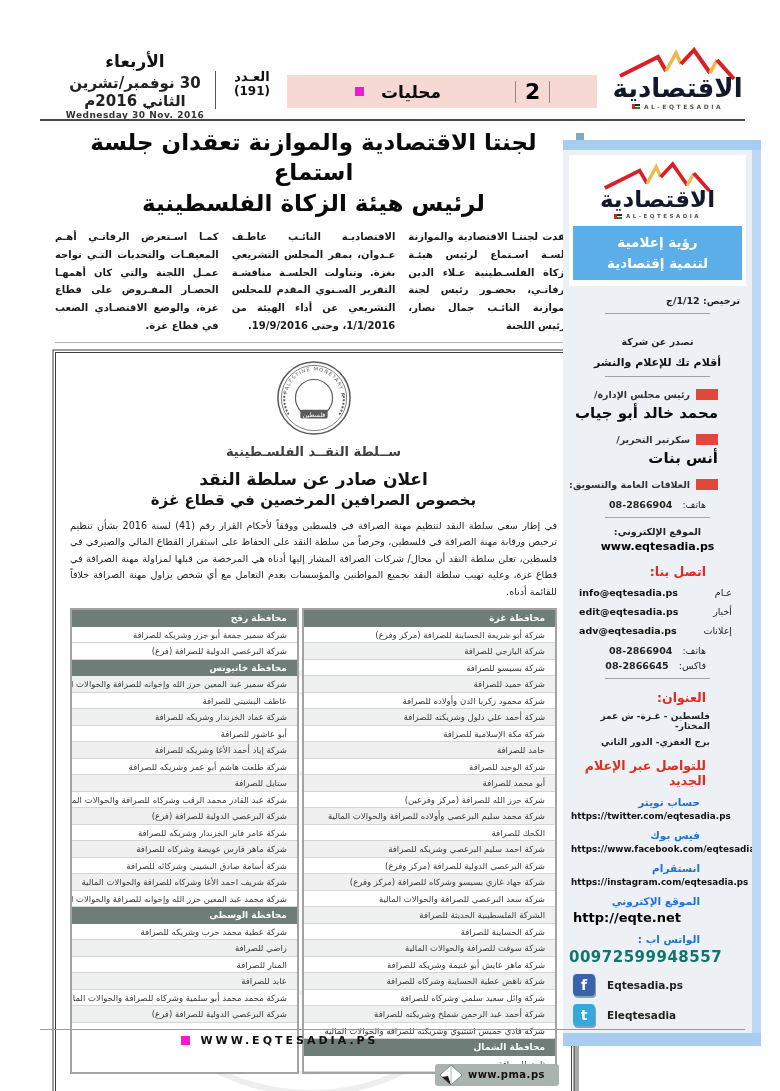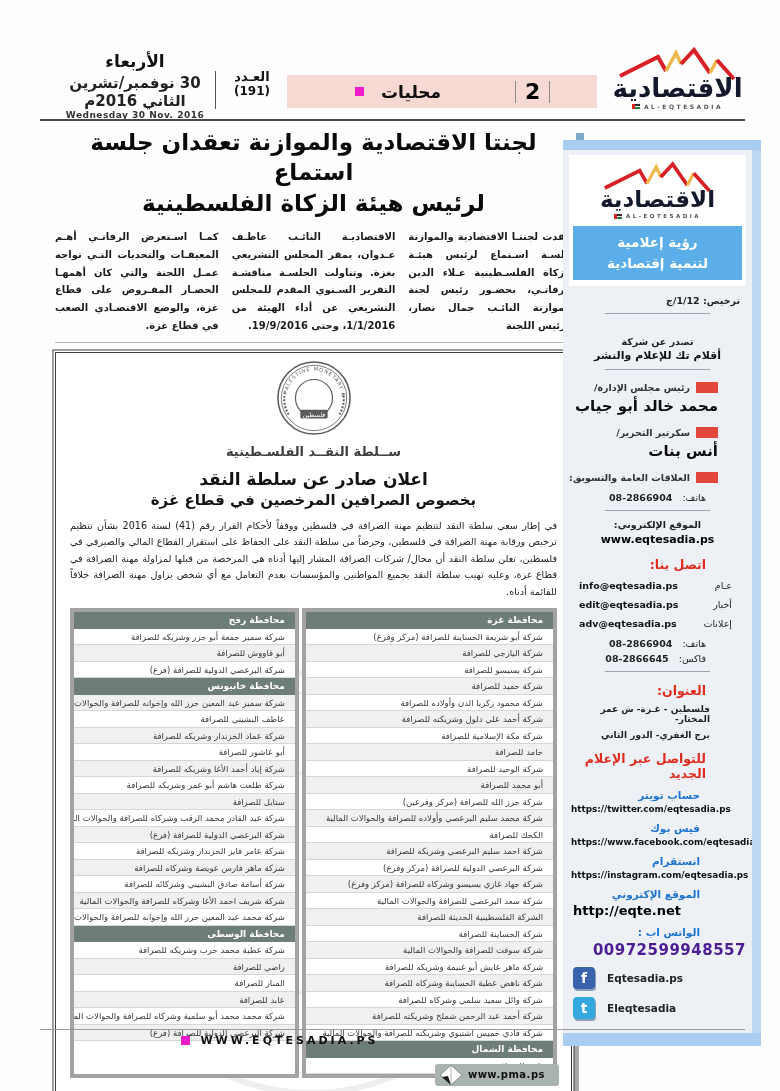--- a/index.html
+++ b/index.html
@@ -45,21 +45,21 @@
               border:1px solid #3d3d3d;
               box-shadow:0 0 0 1.5px #ffffff, 0 0 0 2.5px #3d3d3d, 5px 6px 0 2px #a9a9a9;
               padding:6px 14px 0 14px; overflow:hidden; }
   .watermark { position:absolute; left:25px; top:300px; opacity:.07; pointer-events:none; }
   .seal-wrap { text-align:center; }
   .authority { text-align:center; direction:rtl; font-size:13px; font-weight:bold; color:#3f3f3f; margin-top:3px; letter-spacing:.5px; }
   .ann-title1 { text-align:center; direction:rtl; font-size:17px; font-weight:bold; color:#141414; margin-top:10px; }
   .ann-title2 { text-align:center; direction:rtl; font-size:15px; font-weight:bold; color:#141414; margin-top:2px; }
   .ann-body { direction:rtl; text-align:justify; font-size:9.6px; line-height:1.72; color:#1d1d1d; margin-top:9px; }
   .table-wrap { position:relative; display:flex; gap:3px; margin-top:8px; }
-  .tcol { display:flex; flex-direction:column; border:4px solid #a3a3a3; background:#fff; }
+  .tcol { display:flex; flex-direction:column; border:2px solid #a3a3a3; background:#fff; }
   .tcol-left { width:47%; }
   .tcol-right { width:53%; }
   .gov-header { background:#6f7d79; color:#fff; font-weight:bold; font-size:9px; direction:rtl; text-align:right;
                 padding:0 10px; height:16.5px; line-height:16.5px; }
   .gov-row { direction:rtl; text-align:right; font-size:8.5px; color:#3a3a3a; padding:0 10px 0 4px;
              height:16.5px; line-height:16.5px; white-space:nowrap; overflow:hidden; border-bottom:1px solid #d4d7d5; background:#fff; }
   .gov-row.alt { background:#eff1f0; }
   .pma-bar { position:absolute; right:12px; bottom:7px; display:flex; align-items:center; gap:5px;
              background:#aab4af; border-radius:3px; padding:2px 14px 2px 4px; height:22px; }
   .pma-bar .url { font-size:10px; font-weight:bold; color:#101010; letter-spacing:.5px; }
@@ -73,39 +73,39 @@
   .sb-logo-box { background:#fff; padding:6px 4px 6px 4px; text-align:center; }
   .sb-logo-box svg.peaks { display:block; margin:0 auto -5px auto; }
   .sb-brand-ar { font-size:23px; font-weight:bold; color:#13182b; line-height:1; }
   .sb-brand-en { display:flex; align-items:center; justify-content:center; gap:4px; direction:ltr; margin-top:2px; }
   .sb-brand-en .en { font-size:5.5px; letter-spacing:2.5px; color:#555; font-weight:bold; }
   .vision-box { background:#5caee9; color:#fff; font-weight:bold; font-size:13.5px; text-align:center;
                 padding:6px 4px; margin-top:7px; line-height:1.55; }
   .sb-license { text-align:right; font-size:9.5px; font-weight:bold; color:#222; margin:9px 6px 0 0; }
   .sb-hr { border:none; border-top:1px solid #9aa2ab; width:105px; margin:7px auto 0 auto; }
   .sb-pub1 { text-align:center; font-size:9.5px; font-weight:bold; color:#222; margin-top:22px; }
-  .sb-pub2 { text-align:center; font-size:11px; font-weight:bold; color:#111; margin-top:2px; }
+  .sb-pub2 { text-align:center; font-size:11px; font-weight:bold; color:#111; margin-top:9px; }
   .tag-row { display:flex; direction:ltr; justify-content:flex-end; align-items:center; gap:6px; padding-right:28px; margin-top:12px; }
   .tag-row .lbl { font-size:9.5px; font-weight:bold; color:#333; direction:rtl; }
   .red-tag { width:22px; height:11px; background:#e2473b; }
   .sb-name { text-align:right; padding-right:28px; font-size:15px; font-weight:bold; color:#0c0c0c; margin-top:4px; }
   .pair-line { display:flex; direction:rtl; justify-content:flex-start; gap:10px; padding-right:40px; margin-top:9px;
                font-size:9.5px; color:#222; }
   .pair-line .num { font-weight:bold; direction:ltr; }
   .sb-center { text-align:center; font-size:9.5px; font-weight:bold; color:#222; margin-top:8px; }
   .sb-site { text-align:center; font-size:11px; font-weight:bold; color:#000; margin-top:3px; direction:ltr; }
   .sb-red-head { text-align:right; padding-right:40px; font-size:12.5px; font-weight:bold; color:#e02b1f; margin-top:11px; }
   .contact-row { display:flex; direction:rtl; justify-content:space-between; padding:0 14px 0 10px; margin-top:8px; align-items:center; }
   .contact-row .lbl { font-size:9.5px; color:#222; }
   .contact-row .email { font-size:9.5px; font-weight:bold; color:#111; direction:ltr; }
   .sb-addr { text-align:right; padding-right:36px; font-size:9px; font-weight:bold; color:#222; margin-top:6px; }
   .sb-blue-head { text-align:right; padding-right:46px; font-size:10.5px; font-weight:bold; color:#1e73d2; margin-top:8px; }
   .sb-url { text-align:left; direction:ltr; font-size:8.8px; font-weight:bold; color:#111; margin-top:3px; padding-left:2px; white-space:nowrap; }
   .sb-url-big { text-align:left; direction:ltr; font-size:13px; font-weight:bold; color:#000; margin-top:3px; padding-left:4px; }
-  .sb-number { text-align:right; direction:ltr; font-size:15px; font-weight:bold; color:#4c1d95; margin-top:3px; letter-spacing:.5px; }
+  .sb-number { text-align:left; direction:ltr; font-size:15px; font-weight:bold; color:#0f766e; margin-top:3px; letter-spacing:.5px; }
   .social-row { display:flex; direction:ltr; align-items:center; gap:12px; margin-top:8px; padding-left:4px; }
   .social-icon { width:22px; height:22px; border-radius:4px; color:#fff; font-weight:bold; font-size:14px;
                  display:flex; align-items:center; justify-content:center; box-shadow:1px 2px 0 #8aa0b8; }
   .fb-icon { background:#3a63ad; }
   .tw-icon { background:#35a8dd; }
   .social-row .acct { font-size:10.5px; font-weight:bold; color:#222; }
 
   
   .footer-rule { position:absolute; left:40px; top:1029px; width:705px; height:1px; background:#9a9a9a; }
   .footer-line { position:absolute; left:0; top:1034px; width:560px; display:flex; align-items:center; justify-content:center; gap:10px; }
@@ -193,21 +193,20 @@
       </div>
       <div class="authority">ســلطة النقــد الفلسـطينية</div>
       <div class="ann-title1">اعلان صادر عن سلطة النقد</div>
       <div class="ann-title2">بخصوص الصرافين المرخصين في قطاع غزة</div>
       <p class="ann-body">في إطار سعي سلطة النقد لتنظيم مهنة الصرافة في فلسطين ووفقاً لأحكام القرار رقم (41) لسنة 2016 بشأن تنظيم ترخيص ورقابة مهنة الصرافة في فلسطين، وحرصاً من سلطة النقد على الحفاظ على استقرار القطاع المالي والصيرفي في فلسطين، تعلن سلطة النقد أن محال/ شركات الصرافة المشار إليها أدناه هي المرخصة من قبلها لمزاولة مهنة الصرافة في قطاع غزة، وعليه تهيب سلطة النقد بجميع المواطنين والمؤسسات بعدم التعامل مع أي شخص يزاول مهنة الصرافة خلافاً للقائمة أدناه.</p>
 
       <div class="table-wrap">
         <div class="tcol tcol-left">
             <div class="gov-header">محافظة رفح</div>
             <div class="gov-row">شركة سمير جمعة أبو جزر وشريكه للصرافة</div>
-            <div class="gov-row alt">أبو قاووش للصرافة</div>
             <div class="gov-row">شركة البرعصي الدولية للصرافة (فرع)</div>
             <div class="gov-header">محافظة خانيونس</div>
             <div class="gov-row alt">شركة سمير عبد المعين حرز الله وإخوانه للصرافة والحوالات المالية</div>
             <div class="gov-row">عاطف البشيتي للصرافة</div>
             <div class="gov-row alt">شركة عماد الخزندار وشريكه للصرافة</div>
             <div class="gov-row">أبو عاشور للصرافة</div>
             <div class="gov-row alt">شركة إياد أحمد الأغا وشريكه للصرافة</div>
             <div class="gov-row">شركة طلعت هاشم أبو عمر وشريكه للصرافة</div>
             <div class="gov-row alt">ستايل للصرافة</div>
             <div class="gov-row">شركة عبد القادر محمد الرقب وشركاه للصرافة والحوالات المالية</div>

